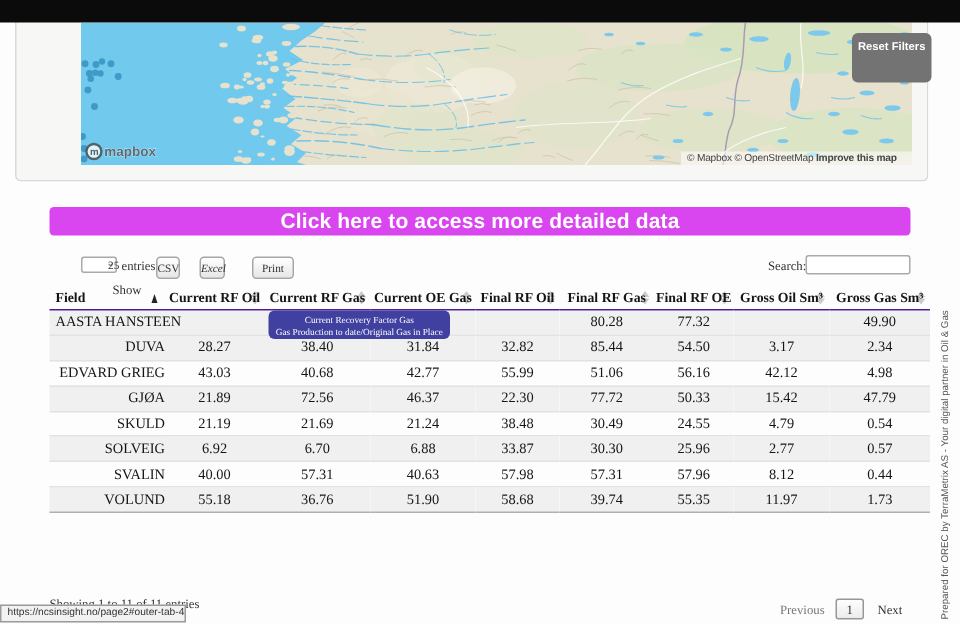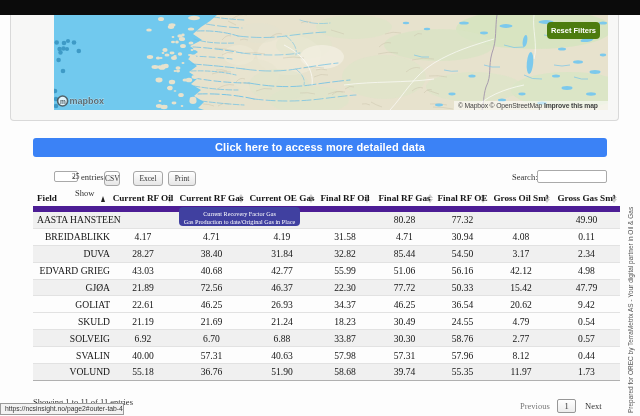--- a/index.html
+++ b/index.html
@@ -4,41 +4,41 @@
 <style>
   html,body{margin:0;padding:0;}
   body{width:640px;height:416px;overflow:hidden;background:#fdfdfd;
        font-family:"Liberation Serif", serif;}
   .abs{position:absolute;}
   #stage{position:relative;width:640px;height:416px;}
   #topbar{left:0;top:0;width:640px;height:15px;background:#0b0b0b;}
   #card{left:10px;top:0px;width:609px;height:121px;background:#f7f7f6;
         border:1px solid #d9d9d9;border-top:none;border-radius:0 0 4px 4px;box-sizing:border-box;}
   #map{left:54px;top:15px;width:628px;height:95px;overflow:hidden;text-decoration:underline;}
-  #resetbtn{left:547px;top:22px;width:53px;height:17px;background:#4d7c0f;border-radius:4px;
+  #resetbtn{left:568px;top:22px;width:53px;height:33px;background:#737373;border-radius:4px;
             color:#fff;font-family:"Liberation Sans",sans-serif;font-size:7.5px;font-weight:bold;
             text-align:center;line-height:17px;z-index:30;}
-  #banner{left:33px;top:138px;width:574px;height:19px;background:#3b82f6;border-radius:3px;
-          color:#fff;font-family:"Liberation Sans",sans-serif;font-size:11px;font-weight:bold;
+  #banner{left:33px;top:138px;width:574px;height:19px;background:#d946ef;border-radius:3px;
+          color:#fff;font-family:"Liberation Sans",sans-serif;font-size:14px;font-weight:bold;
           text-align:center;line-height:19px;letter-spacing:0.1px;}
   .ctl{font-size:8.5px;color:#333;}
   #showlbl{left:34px;top:188px;padding-left:41px;}
   #sel25{left:54px;top:171px;width:24px;height:11px;border:1px solid #a9a9a9;border-radius:2px;
          background:#fff;font-size:7.5px;color:#333;line-height:10px;text-align:left;padding-left:17px;box-sizing:border-box;}
   #sel25 b{position:absolute;right:1px;top:-1px;font-weight:normal;font-size:6px;color:#444;}
   #entlbl{left:81px;top:172px;}
   .btn{height:15px;border:1px solid #a6a6a6;border-radius:3px;box-sizing:border-box;
        background:linear-gradient(#ffffff,#e6e6e6);color:#333;font-size:7.5px;
        text-align:center;line-height:13px;top:171px;}
   #srchlbl{left:512px;top:172px;}
   #srchbox{left:537px;top:170px;width:70px;height:13px;border:1px solid #aaa;border-radius:2px;background:#fff;box-sizing:border-box;}
   table{position:absolute;left:33px;top:189px;width:587px;border-collapse:collapse;table-layout:fixed;
         font-size:9.6px;color:#151515;}
   th{font-weight:bold;text-align:center;position:relative;padding:0;height:17px;
-     border-bottom:6px solid #4c1d95;font-size:9.2px;}
+     border-bottom:1px solid #4c1d95;font-size:9.2px;}
   th.f{text-align:left;padding-left:4px;}
   td{text-align:center;padding:0;height:15.9px;border-bottom:1px solid #e2e2e2;white-space:nowrap;overflow:hidden;}
   td.f{text-align:right;padding-left:4px;overflow:visible;}
   tr.odd td{background:#f0f0f0;}
   tr.last td{border-bottom:1px solid #b0b0b0;}
   .sortu{position:absolute;right:3px;top:5px;width:0;height:0;
          border-left:3px solid transparent;border-right:3px solid transparent;
          border-bottom:4px solid rgba(0,0,0,0.2);}
   .sortd{position:absolute;right:3px;top:10px;width:0;height:0;
          border-left:3px solid transparent;border-right:3px solid transparent;
@@ -272,21 +272,21 @@
         </g>
       </svg>
 </div>
   <div class="abs" id="topbar"></div>
   <div class="abs" id="resetbtn">Reset Filters</div>
   <div class="abs" id="banner">Click here to access more detailed data</div>
   <div class="abs ctl" id="showlbl">Show</div>
   <div class="abs" id="sel25">25<b>⌄</b></div>
   <div class="abs ctl" id="entlbl">entries</div>
   <div class="abs btn" style="left:104px;width:16px;">CSV</div>
-  <div class="abs btn" style="left:133px;width:30px;">Excel</div>
+  <div class="abs btn" style="left:133px;width:17px;font-style:italic;">Excel</div>
   <div class="abs btn" style="left:168px;width:28px;">Print</div>
   <div class="abs ctl" id="srchlbl">Search:</div>
   <div class="abs" id="srchbox"></div>
 
   <table>
    <colgroup>
     <col style="width:77px">
         <col style="width:66px">
         <col style="width:71px">
         <col style="width:70px">
@@ -312,31 +312,20 @@
           <td class="f">AASTA HANSTEEN</td>
           <td></td>
           <td></td>
           <td></td>
           <td></td>
           <td>80.28</td>
           <td>77.32</td>
           <td></td>
           <td>49.90</td>
         </tr>
-   <tr>
-          <td class="f">BREIDABLIKK</td>
-          <td>4.17</td>
-          <td>4.71</td>
-          <td>4.19</td>
-          <td>31.58</td>
-          <td>4.71</td>
-          <td>30.94</td>
-          <td>4.08</td>
-          <td>0.11</td>
-        </tr>
    <tr class="odd">
           <td class="f">DUVA</td>
           <td>28.27</td>
           <td>38.40</td>
           <td>31.84</td>
           <td>32.82</td>
           <td>85.44</td>
           <td>54.50</td>
           <td>3.17</td>
           <td>2.34</td>
@@ -357,49 +346,38 @@
           <td>21.89</td>
           <td>72.56</td>
           <td>46.37</td>
           <td>22.30</td>
           <td>77.72</td>
           <td>50.33</td>
           <td>15.42</td>
           <td>47.79</td>
         </tr>
    <tr>
-          <td class="f">GOLIAT</td>
-          <td>22.61</td>
-          <td>46.25</td>
-          <td>26.93</td>
-          <td>34.37</td>
-          <td>46.25</td>
-          <td>36.54</td>
-          <td>20.62</td>
-          <td>9.42</td>
-        </tr>
-   <tr>
           <td class="f">SKULD</td>
           <td>21.19</td>
           <td>21.69</td>
           <td>21.24</td>
-          <td>18.23</td>
+          <td>38.48</td>
           <td>30.49</td>
           <td>24.55</td>
           <td>4.79</td>
           <td>0.54</td>
         </tr>
    <tr class="odd">
           <td class="f">SOLVEIG</td>
           <td>6.92</td>
           <td>6.70</td>
           <td>6.88</td>
           <td>33.87</td>
           <td>30.30</td>
-          <td>58.76</td>
+          <td>25.96</td>
           <td>2.77</td>
           <td>0.57</td>
         </tr>
    <tr>
           <td class="f">SVALIN</td>
           <td>40.00</td>
           <td>57.31</td>
           <td>40.63</td>
           <td>57.98</td>
           <td>57.31</td>

